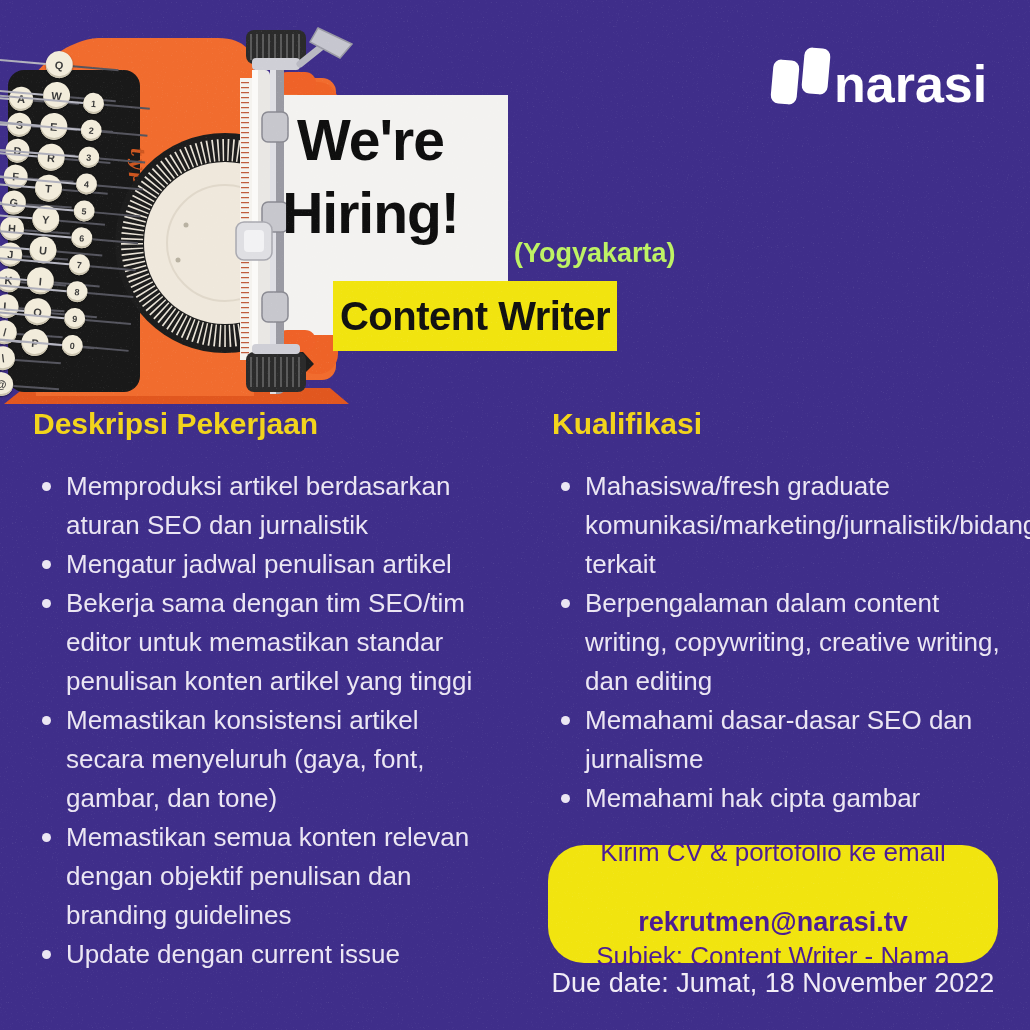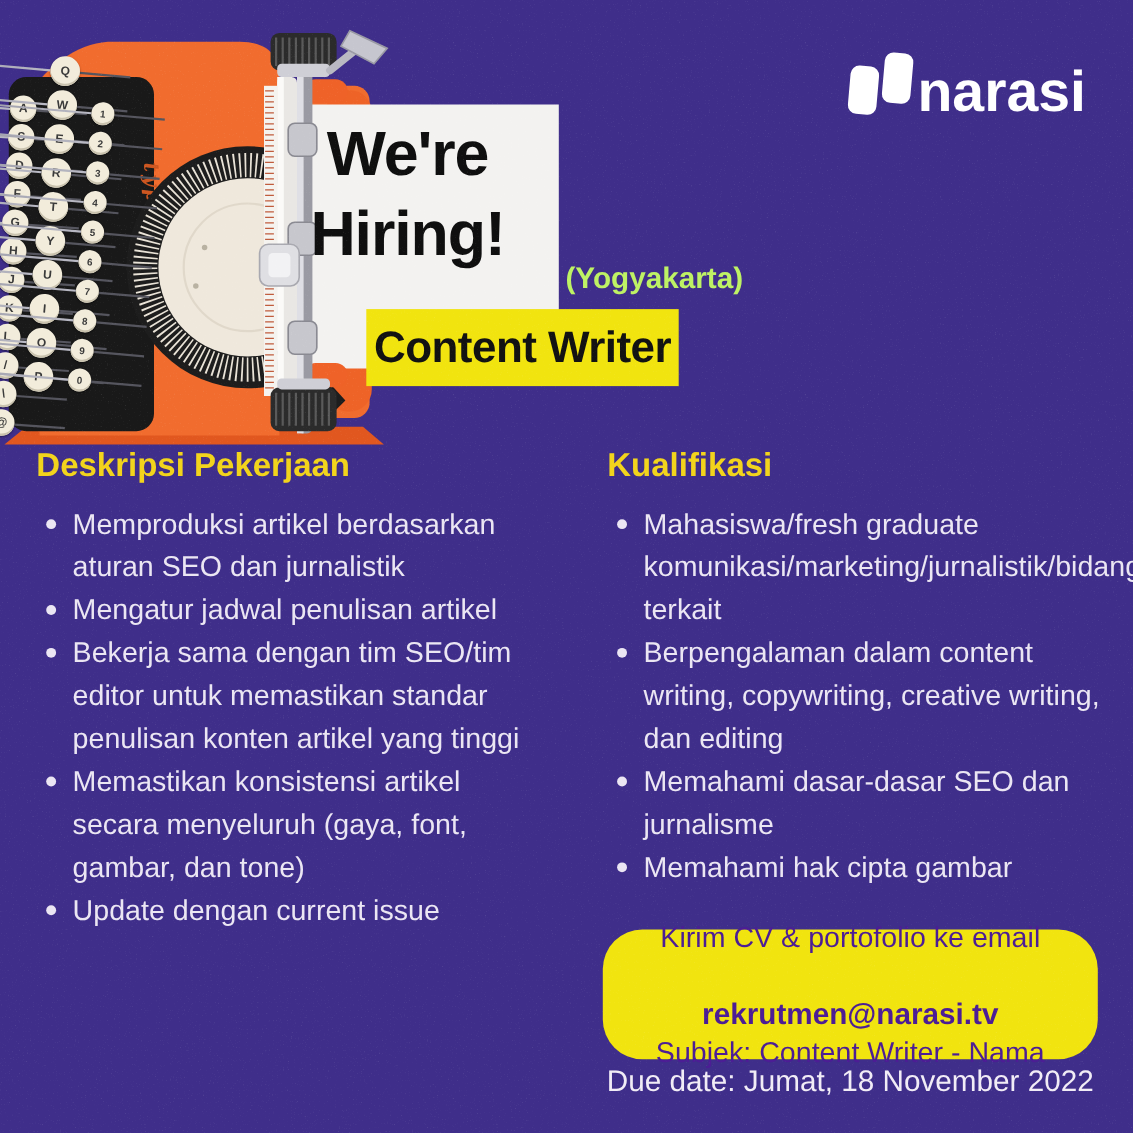--- a/index.html
+++ b/index.html
@@ -52,21 +52,21 @@
   .logo-icon{position:absolute;left:0;top:0;}
   .logo-text{
     position:absolute;left:64px;top:8px;
     font-size:52px;font-weight:700;color:#ffffff;letter-spacing:0;
   }
   
   .col{position:absolute;top:407px;width:460px;z-index:4;}
   .col-left{left:33px;}
   .col-right{left:552px;}
   .col h2{margin:0;font-size:30px;font-weight:700;color:#f2d41c;letter-spacing:0;}
-  .col ul{list-style:none;margin:16px 0 0 0;padding:0;}
+  .col ul{list-style:none;margin:26px 0 0 0;padding:0;}
   .col li{
     position:relative;padding-left:33px;margin:0;
     font-size:26px;line-height:39px;color:#ebe6f3;
   }
   .col li::before{
     content:"";position:absolute;left:9px;top:15px;width:9px;height:9px;
     border-radius:50%;background:#ebe6f3;
   }
   
   .contact-box{
@@ -264,20 +264,21 @@
   </div>
 
   <section class="col col-left">
     <h2>Deskripsi Pekerjaan</h2>
     <ul>
 
     <li><span>Memproduksi artikel berdasarkan aturan SEO dan jurnalistik</span></li>
         <li><span>Mengatur jadwal penulisan artikel</span></li>
         <li><span>Bekerja sama dengan tim SEO/tim editor untuk memastikan standar penulisan konten artikel yang tinggi</span></li>
         <li><span>Memastikan konsistensi artikel secara menyeluruh (gaya, font, gambar, dan tone)</span></li>
+        <li><span>Memastikan semua konten relevan dengan objektif penulisan dan branding guidelines</span></li>
         <li><span>Update dengan current issue</span></li>
       </ul>
   </section>
 
   <section class="col col-right">
     <h2>Kualifikasi</h2>
     <ul>
 
     <li><span>Mahasiswa/fresh graduate komunikasi/marketing/jurnalistik/bidang terkait</span></li>
         <li><span>Berpengalaman dalam content writing, copywriting, creative writing, dan editing</span></li>

